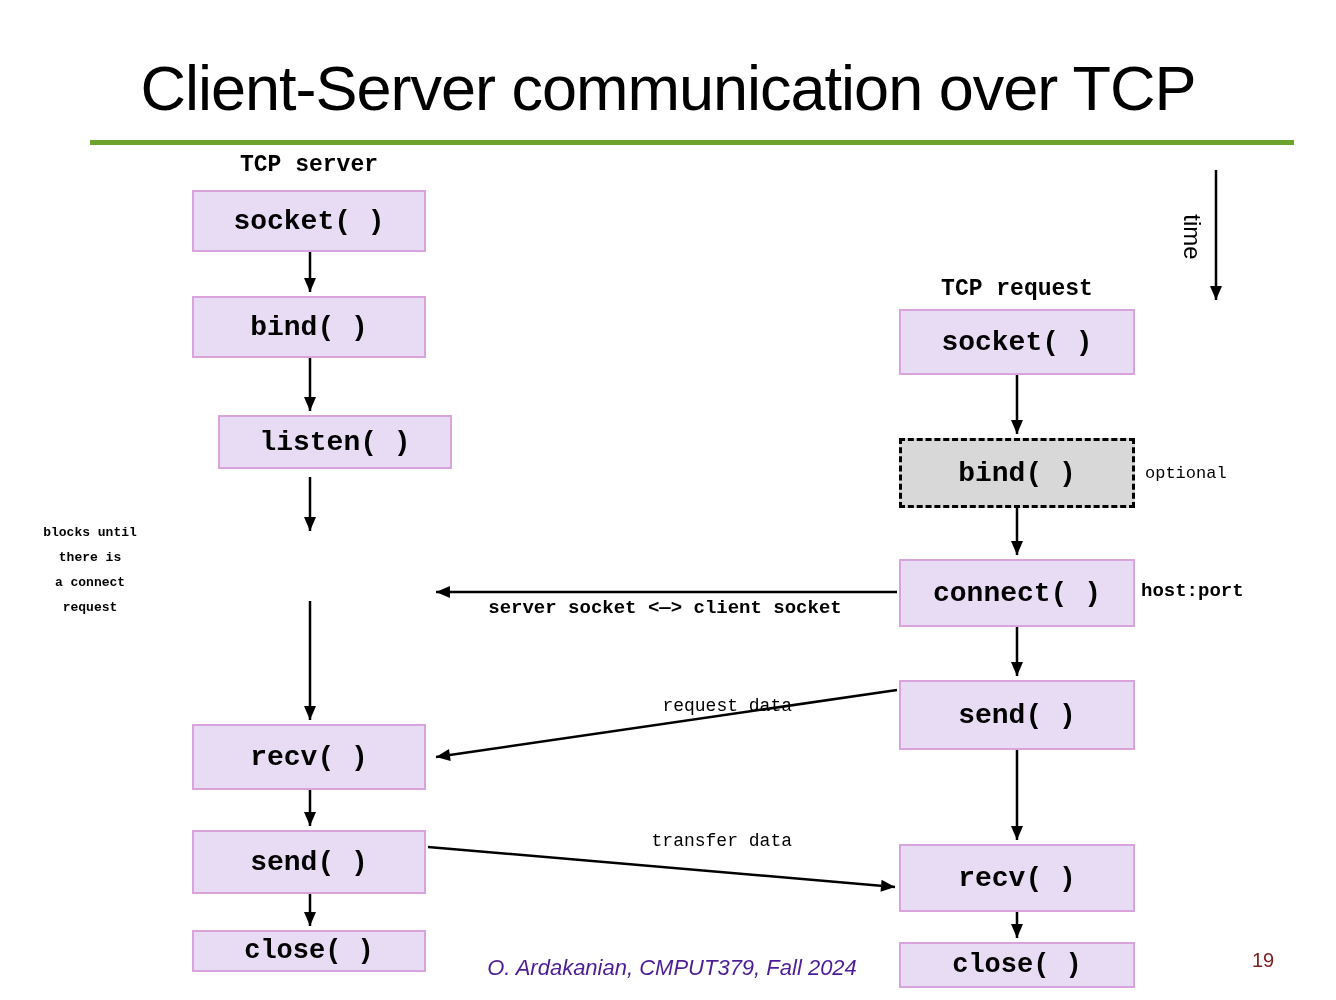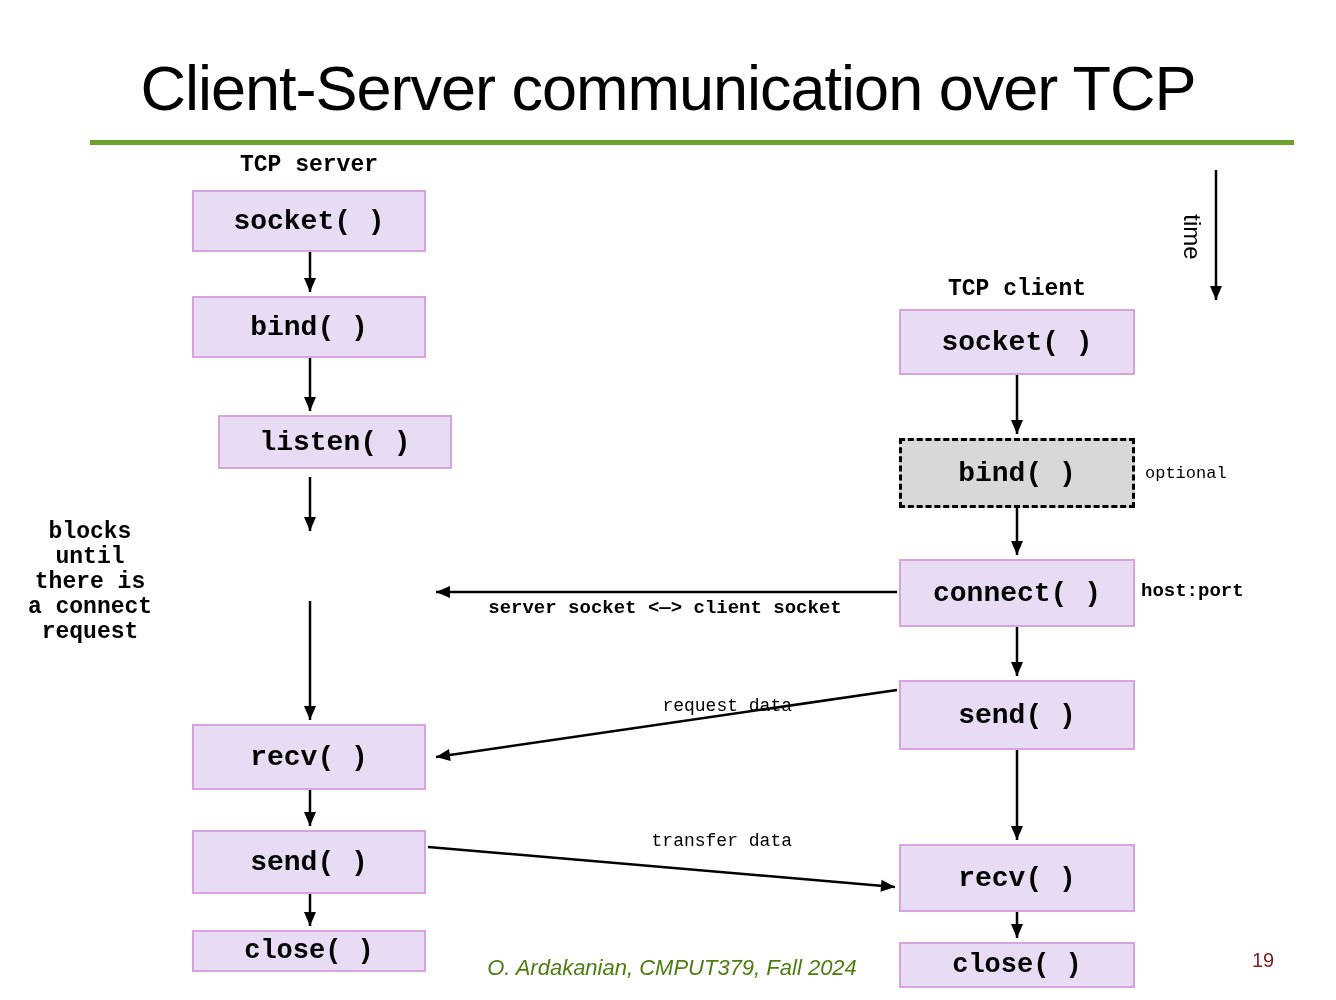--- a/index.html
+++ b/index.html
@@ -11,29 +11,29 @@
   .colhead{position:absolute;text-align:center;font-family:"Liberation Mono",monospace;
            font-weight:bold;font-size:23px;white-space:pre;}
   .box{position:absolute;background:#e7dcf4;border:2px solid #d9a3de;
        display:flex;align-items:center;justify-content:center;
        font-family:"Liberation Mono",monospace;font-weight:bold;font-size:28px;
        white-space:pre;box-sizing:border-box;}
   .box.optional{background:#d8d8d8;border:3px dashed #000;}
   .note{position:absolute;font-family:"Liberation Mono",monospace;white-space:pre;}
   .note.bold{font-weight:bold;}
   .blocksnote{position:absolute;left:10px;top:520px;width:160px;text-align:center;
-              font-family:"Liberation Mono",monospace;font-weight:bold;font-size:23px;line-height:25px;}
+              font-family:"Liberation Mono",monospace;font-weight:bold;font-size:13px;line-height:25px;}
   .connlabel{position:absolute;left:445px;top:543px;width:440px;text-align:center;
              font-family:"Liberation Mono",monospace;font-weight:bold;font-size:19px;line-height:26px;white-space:pre;}
   .datalabel{position:absolute;width:240px;text-align:right;
              font-family:"Liberation Mono",monospace;font-size:18px;}
   .timelabel{position:absolute;left:1156px;top:222px;width:70px;height:30px;text-align:center;
              font-size:24px;transform:rotate(90deg);transform-origin:center center;}
   .footer{position:absolute;left:422px;top:955px;width:500px;text-align:center;
-          font-style:italic;font-size:22px;color:#4d7c0f;}
+          font-style:italic;font-size:22px;color:#4c1d95;}
   .pagenum{position:absolute;left:1252px;top:949px;font-size:20px;color:#7f1d1d;}
   svg.overlay{position:absolute;left:0;top:0;pointer-events:none;}
   svg.overlay line{stroke:#000;stroke-width:2.5;}
 </style>
 </head>
 <body>
 
 <div class="slide">
 
   <div class="title">Client-Server communication over TCP</div>
@@ -74,21 +74,21 @@
   <div class="box" style="left:192px;top:830px;width:234px;height:64px;">send( )</div>
   <div class="box" style="left:192px;top:930px;width:234px;height:42px;font-size:27px;">close( )</div>
 
   <div class="blocksnote">
     <div>blocks until</div>
     <div>there is</div>
     <div>a connect</div>
     <div>request</div>
   </div>
 
-  <div class="colhead" style="left:899px;top:276px;width:236px;">TCP client</div>
+  <div class="colhead" style="left:899px;top:276px;width:236px;">TCP request</div>
   <div class="box" style="left:899px;top:309px;width:236px;height:66px;">socket( )</div>
   <div class="box optional" style="left:899px;top:438px;width:236px;height:70px;">bind( )</div>
   <div class="box" style="left:899px;top:559px;width:236px;height:68px;text-align:center;">connect( )</div>
   <div class="box" style="left:899px;top:680px;width:236px;height:70px;">send( )</div>
   <div class="box" style="left:899px;top:844px;width:236px;height:68px;">recv( )</div>
   <div class="box" style="left:899px;top:942px;width:236px;height:46px;font-size:27px;">close( )</div>
 
   <div class="note" style="left:1145px;top:464px;font-size:17px;">optional</div>
   <div class="note bold" style="left:1141px;top:580px;font-size:19px;">host:port</div>
 

